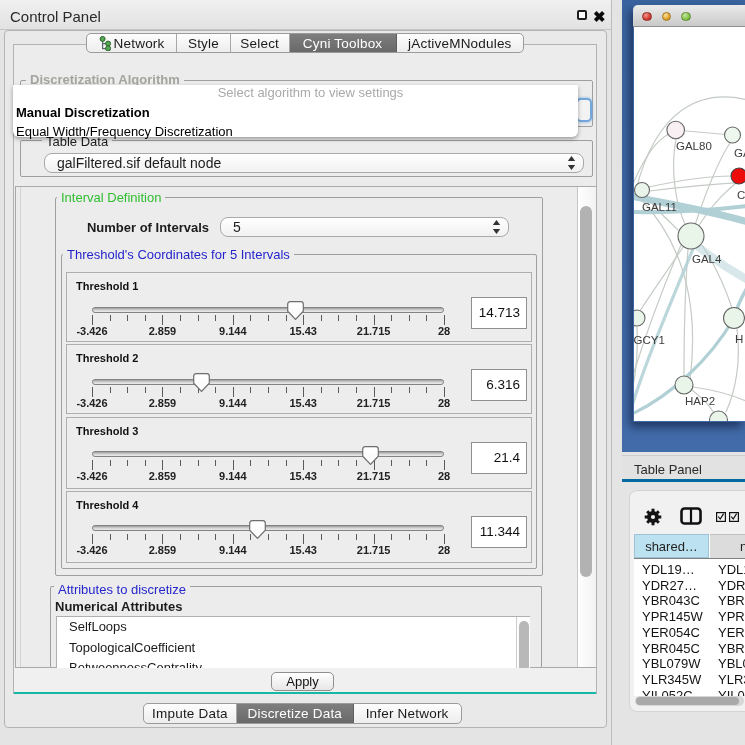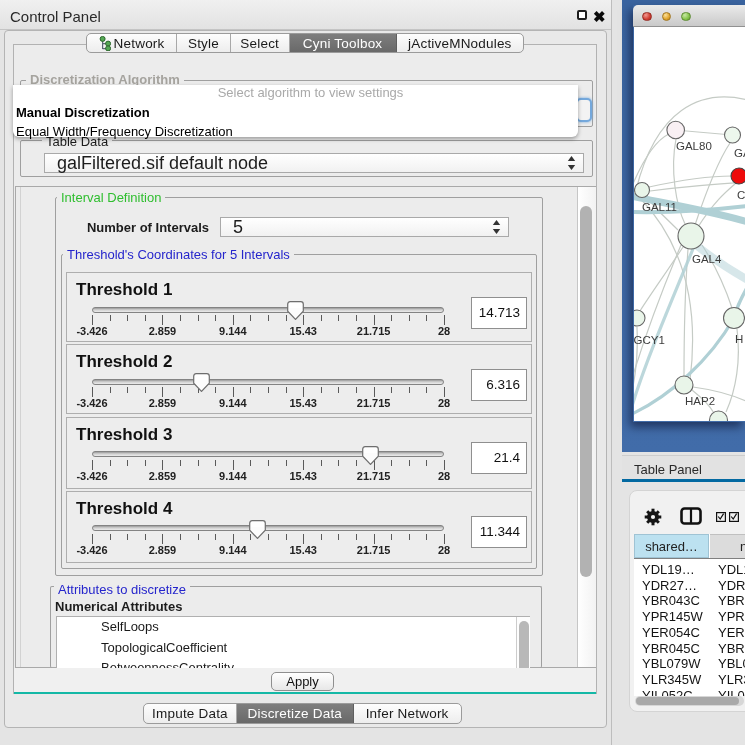--- a/index.html
+++ b/index.html
@@ -24,41 +24,41 @@
   background:linear-gradient(#fdfdfd,#ededed); overflow:hidden; }
 .seg .s { font-size:13.5px; letter-spacing:0.2px; color:#1a1a1a; display:flex; align-items:center; justify-content:center;
   border-right:1px solid #a8a8a8; white-space:nowrap; }
 .seg .s:last-child { border-right:none; }
 .seg .sel { background:linear-gradient(#7e7e7e,#696969); color:#fff; border-right:1px solid #5f5f5f; }
 
 .group { position:absolute; border:1px solid #9f9f9f; border-radius:2px; }
 .gtitle { position:absolute; background:#ececec; padding:0 4px; font-size:13px; white-space:nowrap; }
 
 .combo { position:absolute; background:linear-gradient(#ffffff,#f1f1f1); border:1px solid #a9a9a9;
-  border-radius:0; font-size:18px; color:#1c1c1c; }
+  border-radius:8px; font-size:14px; color:#1c1c1c; }
 .combo .ctext { position:absolute; left:12px; top:50%; transform:translateY(-50%); }
 .arrows { position:absolute; right:7px; top:50%; transform:translateY(-50%); width:9px; }
 .arrows svg { display:block; }
 
 #scrollpane { left:15px; top:186px; width:581px; height:482px; border:1px solid #a9a9a9; background:#ececec; }
 #innerline { left:20px; top:187px; width:1px; height:480px; background:#d2d2d2; }
 #vsb-track { left:577px; top:187px; width:19px; height:480px; background:linear-gradient(90deg,#ffffff,#f2f2f2); border-left:1px solid #c6c6c6; }
 #vsb-thumb { left:580px; top:206px; width:12px; height:371px; background:#b2b2b2; border-radius:6px; }
 
 .tpanel { position:absolute; left:66px; width:466px; border:1px solid #aeaeae; background:#ededed; }
-.tlabel { position:absolute; left:9px; font-size:17px; font-weight:bold; color:#111; }
+.tlabel { position:absolute; left:9px; font-size:11px; font-weight:bold; color:#111; }
 .track { position:absolute; left:25px; width:352px; height:6px; border:1px solid #838383; border-radius:3px;
   background:linear-gradient(#999999,#cfcfcf 45%,#ececec); }
 .vbox { position:absolute; left:404px; width:56px; height:32px; background:#fff; border:1px solid #8f8f8f;
   font-size:13.5px; color:#111; text-align:right; padding-right:6px; line-height:30px; }
 .tick { position:absolute; width:1px; background:#5a5a5a; }
 .ticklab { position:absolute; font-size:11px; font-weight:bold; color:#222; transform:translateX(-50%); white-space:nowrap; }
 .thumb { position:absolute; width:17px; height:19px; }
 
-#numlist { left:56px; top:616px; width:474px; height:52px; background:#fff; border:1px solid #b0b0b0; border-bottom:none; overflow:hidden;padding-left:32px; }
+#numlist { left:56px; top:616px; width:474px; height:52px; background:#fff; border:1px solid #b0b0b0; border-bottom:none; overflow:hidden; }
 #numlist div { font-size:13px; color:#1a1a1a; padding-left:12px; height:20.5px; line-height:20.5px; }
 #listsb { left:516px; top:617px; width:14px; height:51px; background:#fdfdfd; border-left:1px solid #ccc; }
 #listsb .th { position:absolute; left:2px; top:4px; width:10px; height:60px; background:#b8b8b8; border-radius:5px; }
 
 #applystrip { left:14px; top:668px; width:582px; height:26px; background:#f0f0f0; border-bottom:2px solid #14b8a6; }
 #applybtn { position:absolute; left:257px; top:4px; width:63px; height:19px; background:linear-gradient(#ffffff,#e7e7e7);
   border:1px solid #8f8f8f; border-radius:5px; font-size:13px; color:#111; text-align:center; line-height:17px; }
 
 #popup { left:13px; top:85px; width:565px; height:52px; background:#fff; border-radius:0 0 6px 6px;
   box-shadow:0 2px 4px rgba(0,0,0,0.35); z-index:5; }

